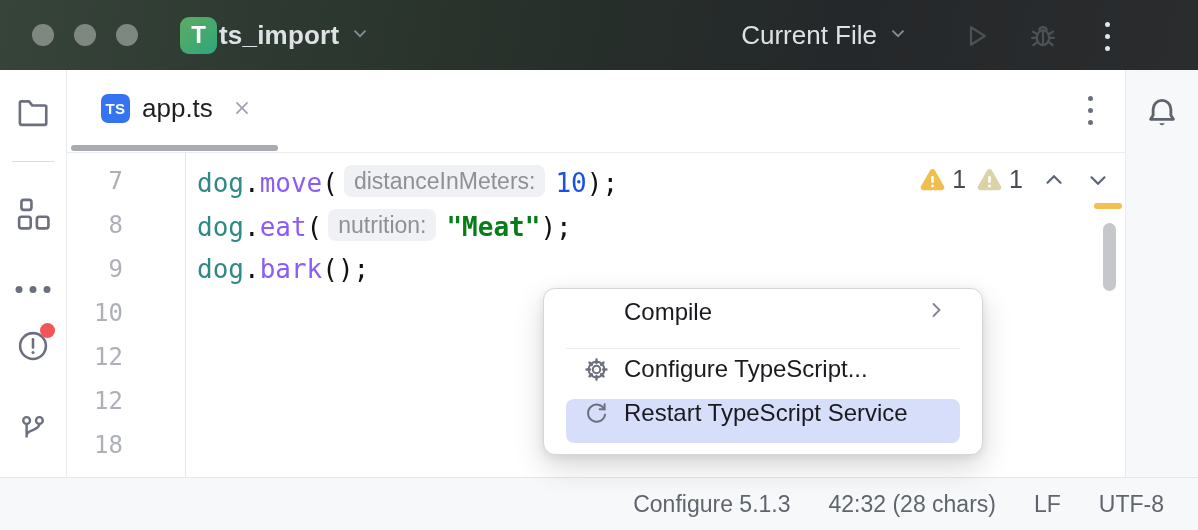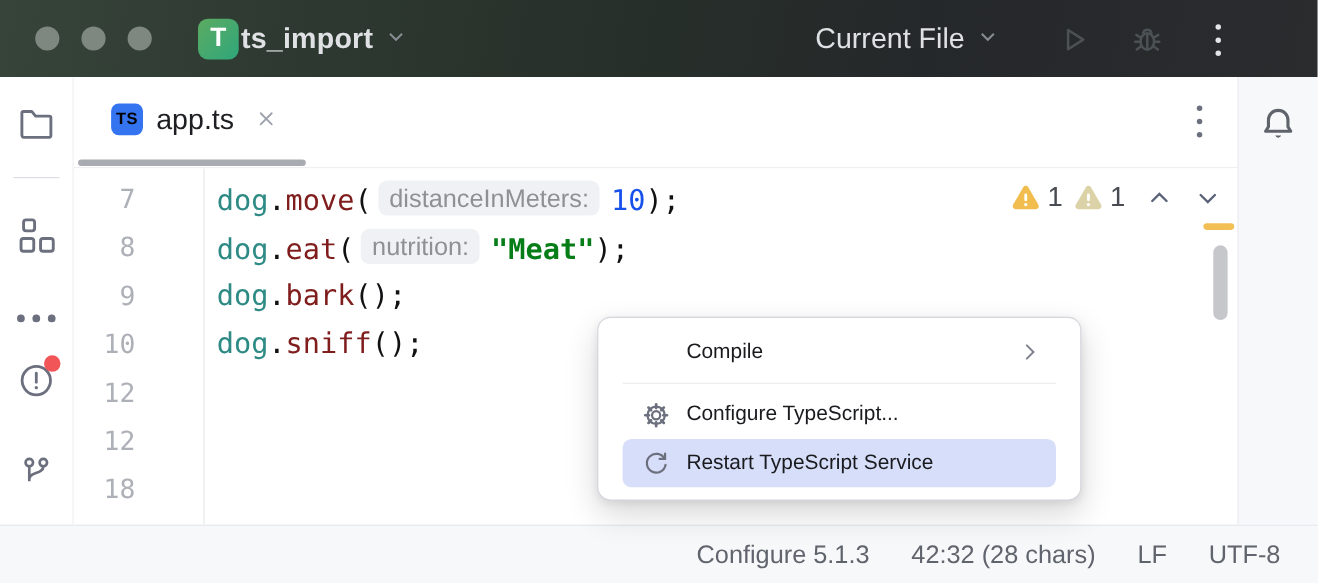--- a/index.html
+++ b/index.html
@@ -46,35 +46,35 @@
   .ts-divider { position:absolute; left:12px; right:12px; top:91px; height:1px; background:#D9DBE0; }
   .dots3 { display:flex; gap:7px; }
   .dots3 i { width:7px; height:7px; border-radius:50%; background:#6C707E; }
   .problems-wrap { position:relative; }
   .red-dot { position:absolute; right:-4px; top:-5px; width:15px; height:15px; border-radius:50%; background:#F25558; }
 
   
   .editor-col { position:absolute; left:67px; top:0; width:1058px; height:407px; }
   .tabbar { position:relative; width:100%; height:83px; border-bottom:1px solid #EBECF0; background:#fff; }
   .tab { position:absolute; left:4px; top:0; height:76px; display:flex; align-items:center; padding:0 22px 0 30px; }
-  .ts-badge { width:29px; height:29px; border-radius:7px; background:#3574F0; color:#000000; font-size:15px; font-weight:bold; display:flex; align-items:center; justify-content:center; letter-spacing:.5px; }
+  .ts-badge { width:29px; height:29px; border-radius:7px; background:#3574F0; color:#ffffff; font-size:15px; font-weight:bold; display:flex; align-items:center; justify-content:center; letter-spacing:.5px; }
   .tab-label { margin-left:12px; font-size:26px; color:#1E1F22; }
   .tab-close { margin-left:18px; display:flex; }
   .tab-underline { position:absolute; left:4px; bottom:1px; width:207px; height:6px; border-radius:3px; background:#A8ABB2; }
   .tab-kebab { position:absolute; right:32px; top:26px; display:flex; flex-direction:column; gap:7px; }
   .tab-kebab i { width:5px; height:5px; border-radius:50%; background:#6C707E; }
 
   .editor { position:absolute; left:0; top:83px; width:1058px; height:324px; background:#fff; overflow:hidden; }
   .gutter-line { position:absolute; left:118px; top:0; bottom:0; width:1px; background:#E6E7EB; }
   .code-lines { position:absolute; left:0; top:6px; width:100%; }
   .code-row { display:flex; height:44px; align-items:center; font-family:"DejaVu Sans Mono", monospace; font-size:26px; }
   .ln { width:118px; text-align:right; padding-right:62px; color:#AEB0B8; font-size:24px; flex:none; }
   .lc { padding-left:12px; white-space:pre; color:#151515; }
   .tk-var { color:#2E8A84; }
-  .tk-method { color:#7f1d1d;text-align:center; }
+  .tk-method { color:#8b5cf6;text-align:center; }
   .tk-punct { color:#111114; }
   .tk-num { color:#1750EB; }
   .tk-str { color:#067D17; font-weight:600; }
   .tk-hint {
     display:inline-block; background:#F0F1F4; color:#8E9095; border-radius:8px;
     font-family:"Liberation Sans", sans-serif; font-size:23px;
     height:32px; line-height:32px; padding:0 10px; margin:0 10px 0 6px; vertical-align:3px;
   }
 
   .warn-row { position:absolute; top:12px; right:14px; display:flex; align-items:center; gap:10px; }
@@ -99,21 +99,21 @@
     gap:38px; padding-right:34px; font-size:23px; color:#60646C;
   }
 
   
   .ctx-menu {
     position:absolute; left:543px; top:288px; width:440px;
     background:#fff; border:1px solid #D4D6DC; border-radius:12px;
     box-shadow:0 12px 30px rgba(0,0,0,.16), 0 2px 8px rgba(0,0,0,.08);
     padding:9px 0 11px; z-index:10;
   }
-  .mi { height:44px; margin:0 22px; border-radius:8px; display:flex; align-items:center; padding:0 12px 0 16px; font-size:19px; color:#1A1B1E; }
+  .mi { height:44px; margin:0 22px; border-radius:8px; display:flex; padding:0 12px 0 16px; font-size:24px; color:#1A1B1E; }
   .mi.hl { background:#D7DEF9; }
   .mi .mi-icon { width:28px; height:28px; margin-right:14px; flex:none; display:flex; align-items:center; justify-content:center; }
   .mi .mi-spacer { width:42px; flex:none; }
   .mi .sub-arrow { margin-left:auto; display:flex; }
   .menu-sep { height:1px; background:#EBECF0; margin:6px 22px; }
 </style>
 </head>
 <body>
 
 <div class="window">
@@ -233,21 +233,20 @@
             <div class="code-row">
               <span class="ln">8</span>
               <span class="lc"><span class="tk-var">dog</span><span class="tk-punct">.</span><span class="tk-method">eat</span><span class="tk-punct">(</span><span class="tk-hint">nutrition:</span><span class="tk-str">"Meat"</span><span class="tk-punct">);</span></span>
             </div>
             <div class="code-row">
               <span class="ln">9</span>
               <span class="lc"><span class="tk-var">dog</span><span class="tk-punct">.</span><span class="tk-method">bark</span><span class="tk-punct">();</span></span>
             </div>
             <div class="code-row">
               <span class="ln">10</span>
-              <span class="lc"><span class="tk-var">dog</span><span class="tk-punct">.</span><span class="tk-method">sniff</span><span class="tk-punct">();</span></span>
             </div>
             <div class="code-row">
               <span class="ln">12</span>
               <span class="lc"></span>
             </div>
             <div class="code-row">
               <span class="ln">12</span>
               <span class="lc"></span>
             </div>
             <div class="code-row">

